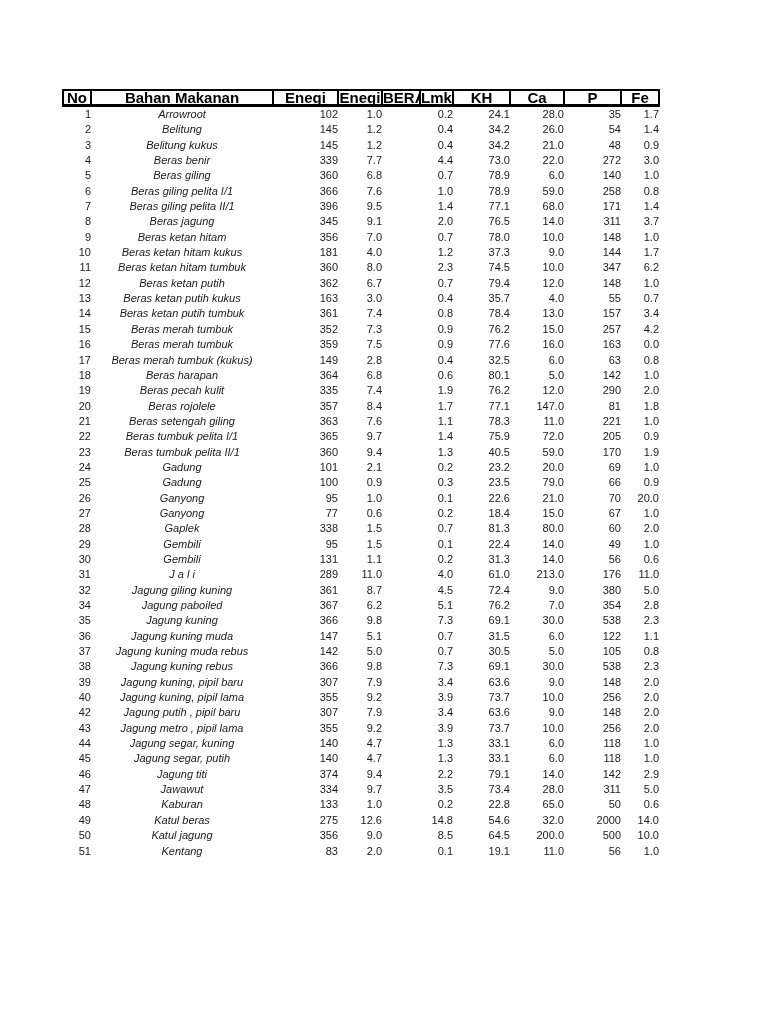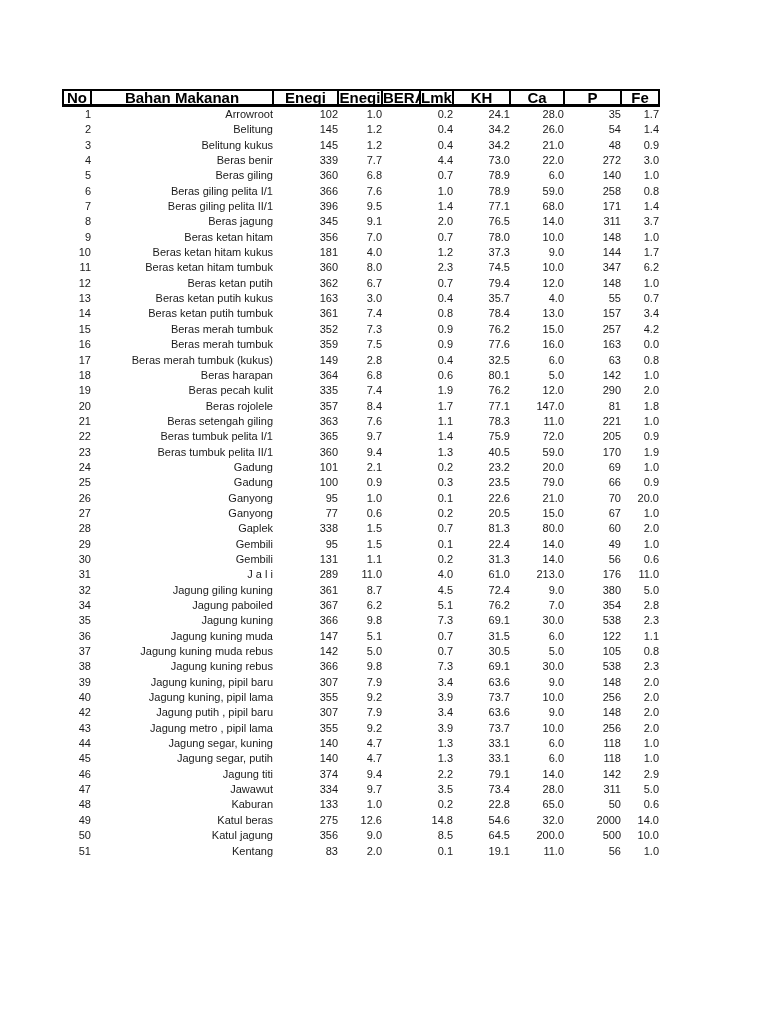--- a/index.html
+++ b/index.html
@@ -40,21 +40,21 @@
   table.food-table td {
     font-size: 11px;
     height: 15.35px;
     line-height: 15.35px;
     padding: 0;
     white-space: nowrap;
     overflow: hidden;
     color: #1a1a1a;
   }
   td.num  { text-align: right; padding-right: 2px; }
-  td.name { text-align: right;  padding-left: 3px;  }
+  td.name { text-align: center;  padding-left: 3px; font-style: italic;  }
 </style>
 </head>
 <body>
 
 <div class="page">
   <table class="food-table">
     <colgroup>
       <col style="width:28px">
       <col style="width:182px">
       <col style="width:65px">
@@ -393,21 +393,21 @@
     <td class="num">70</td>
     <td class="num">20.0</td>
   </tr>
         <tr>
     <td class="num">27</td>
     <td class="name">Ganyong</td>
     <td class="num">77</td>
     <td class="num">0.6</td>
     <td class="num"></td>
     <td class="num">0.2</td>
-    <td class="num">20.5</td>
+    <td class="num">18.4</td>
     <td class="num">15.0</td>
     <td class="num">67</td>
     <td class="num">1.0</td>
   </tr>
         <tr>
     <td class="num">28</td>
     <td class="name">Gaplek</td>
     <td class="num">338</td>
     <td class="num">1.5</td>
     <td class="num"></td>

